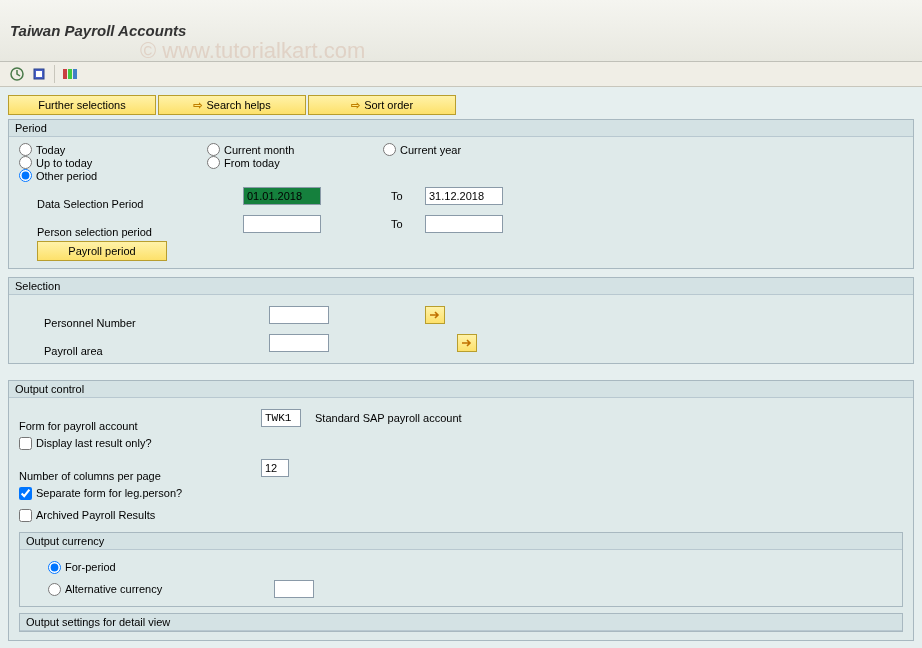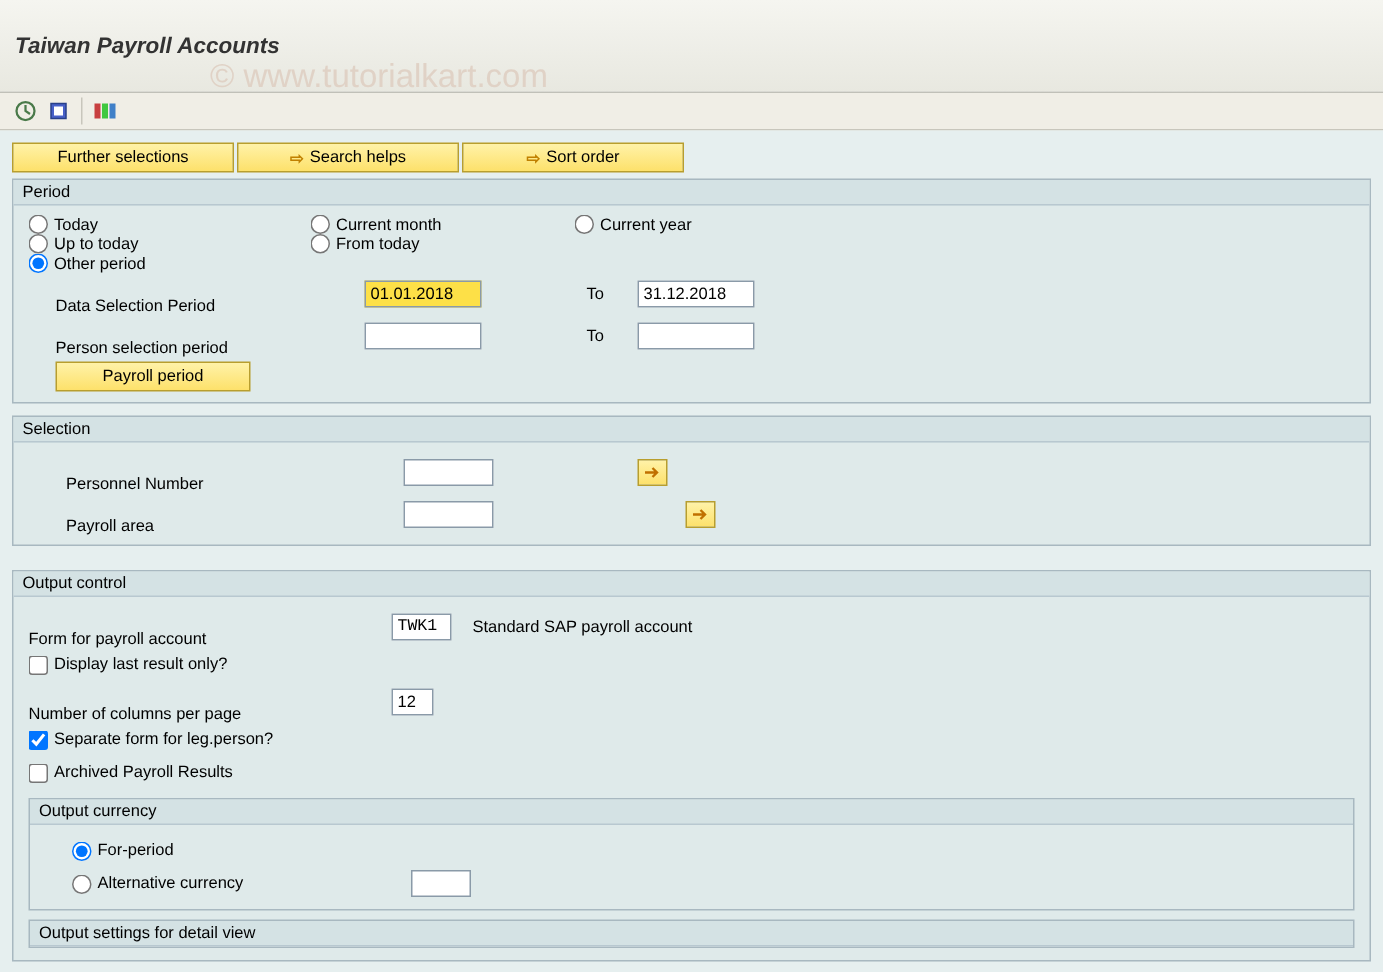--- a/index.html
+++ b/index.html
@@ -19,21 +19,21 @@
   .row { display: flex; align-items: center; min-height: 22px; gap: 6px; }
   .radio-row { display: flex; gap: 8px; align-items: center; }
   .radio-cell { display: flex; align-items: center; gap: 4px; width: 180px; }
   .radio-cell.w2 { width: 168px; }
   input[type="radio"], input[type="checkbox"] { margin: 0; }
   .label { font-size: 11px; }
   .indent { padding-left: 18px; }
   .field-label { width: 200px; font-size: 11px; margin-top: 16px; }
   .txt { border: 1px solid #8a9aa8; background: #fff; height: 18px; padding: 1px 3px; font-size: 11px; font-family: Arial, sans-serif; }
   .txt.date { width: 78px; }
-  .txt.sel { background: #fde047; }
+  .txt.sel { background: #15803d; }
   .txt.small { width: 40px; }
   .txt.tiny { width: 28px; text-align: left; }
   .txt.code { font-family: "Courier New", monospace; font-size: 11px; width: 40px; }
   .to-label { display: inline-block; width: 28px; margin-left: 64px; font-size: 11px; }
   .more-btn { width: 20px; height: 18px; background: linear-gradient(#fff2a8,#fde16b); border: 1px solid #b89e2e; cursor: pointer; display: inline-flex; align-items: center; justify-content: center; margin-left: 6px; }
   .more-btn svg { display: block; }
   .sel-row { display: flex; align-items: center; min-height: 22px; }
   .sel-row .field-label { width: 250px; padding-left: 25px; }
   .sel-row .txt { width: 60px; }
   .sel-gap { width: 90px; }

